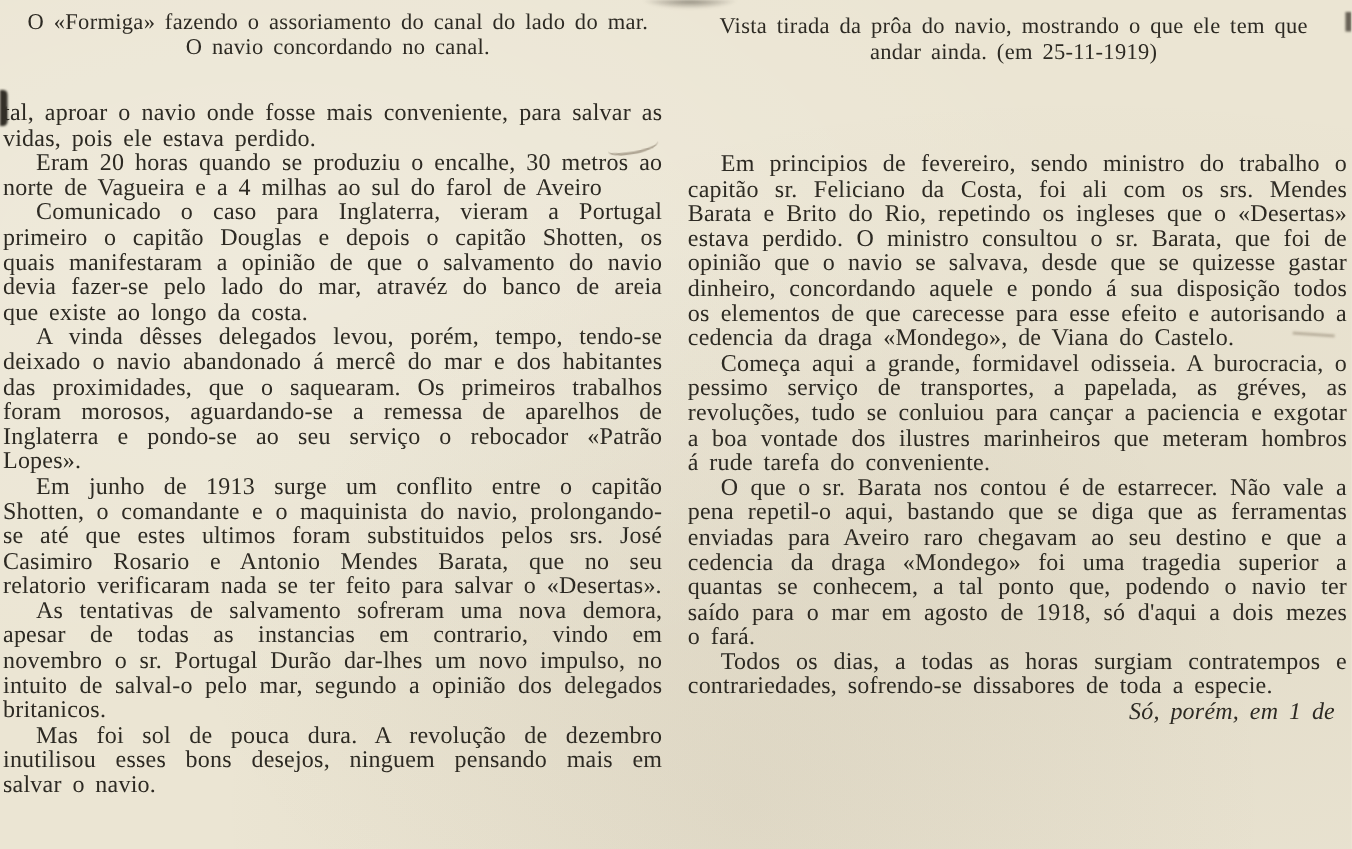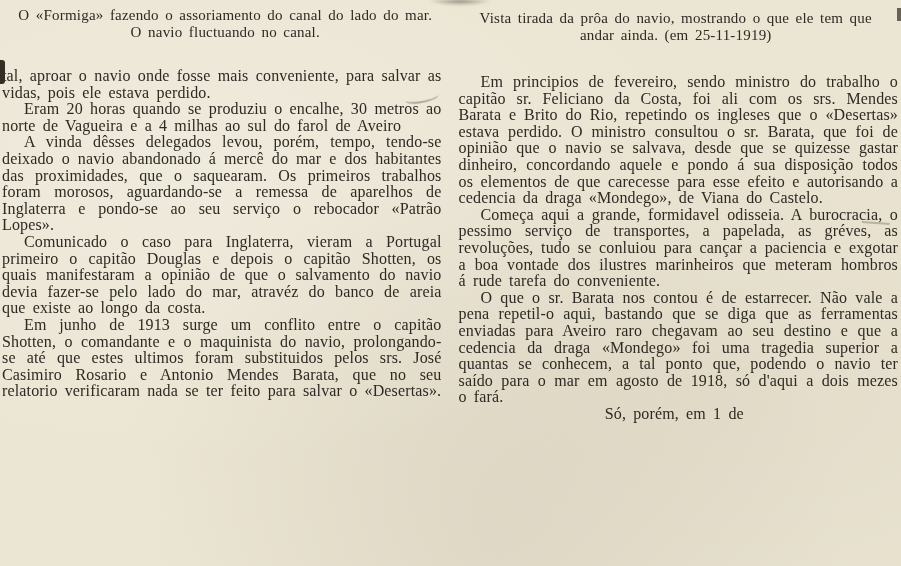--- a/index.html
+++ b/index.html
@@ -45,34 +45,35 @@
   .columns-row {
     display: flex;
     gap: 17px;
     padding: 0 3px 0 2px;
     margin-top: 24px;
   }
   .column {
     width: 441px;
     box-sizing: border-box;
   }
-  .column-right { padding-top: 6px; }
+  .column-right { padding-top: 6px; margin-top: 28px; }
 
   .para {
     margin: 0;
     font-size: 16px;
     line-height: 16.6px;
     letter-spacing: 0.15px;
     word-spacing: 3px;
     text-align: justify;
   }
   .para.indent { text-indent: 22px; }
   .para.align-right {
-    text-align: center;
+    text-align: right;
     padding-right: 8px;
+    font-style: italic;
   }
 
   
   .smudge-top {
     position: absolute;
     left: 428px; top: 0;
     width: 64px; height: 6px;
     background: radial-gradient(ellipse at center top, rgba(55,50,40,0.55), rgba(55,50,40,0) 70%);
     filter: blur(1px);
   }
@@ -109,39 +110,42 @@
     filter: blur(0.6px);
   }
 </style>
 </head>
 <body>
 
 <div class="page">
 
   <div class="captions-row">
     <div class="caption-cell">
-      <div class="caption caption-left">O «Formiga» fazendo o assoriamento do canal do lado do mar. O navio fluctuando no canal.</div>
+      <div class="caption caption-left">O «Formiga» fazendo o assoriamento do canal do lado do mar. O navio concordando no canal.</div>
     </div>
     <div class="caption-cell">
       <div class="caption caption-right">Vista tirada da prôa do navio, mostrando o que ele tem que andar ainda. (em 25-11-1919)</div>
     </div>
   </div>
 
   <div class="columns-row">
     <div class="column column-left" id="col-left">
         <p class="para">tal, aproar o navio onde fosse mais conveniente, para salvar as vidas, pois ele estava perdido.</p>
         <p class="para indent">Eram 20 horas quando se produziu o encalhe, 30 metros ao norte de Vagueira e a 4 milhas ao sul do farol de Aveiro</p>
+        <p class="para indent">Comunicado o caso para Inglaterra, vieram a Portugal primeiro o capitão Douglas e depois o capitão Shotten, os quais manifestaram a opinião de que o salvamento do navio devia fazer-se pelo lado do mar, atravéz do banco de areia que existe ao longo da costa.</p>
         <p class="para indent">A vinda dêsses delegados levou, porém, tempo, tendo-se deixado o navio abandonado á mercê do mar e dos habitantes das proximidades, que o saquearam. Os primeiros trabalhos foram morosos, aguardando-se a remessa de aparelhos de Inglaterra e pondo-se ao seu serviço o rebocador «Patrão Lopes».</p>
-        <p class="para indent">Comunicado o caso para Inglaterra, vieram a Portugal primeiro o capitão Douglas e depois o capitão Shotten, os quais manifestaram a opinião de que o salvamento do navio devia fazer-se pelo lado do mar, atravéz do banco de areia que existe ao longo da costa.</p>
         <p class="para indent">Em junho de 1913 surge um conflito entre o capitão Shotten, o comandante e o maquinista do navio, prolongando-se até que estes ultimos foram substituidos pelos srs. José Casimiro Rosario e Antonio Mendes Barata, que no seu relatorio verificaram nada se ter feito para salvar o «Desertas».</p>
+        <p class="para indent">As tentativas de salvamento sofreram uma nova demora, apesar de todas as instancias em contrario, vindo em novembro o sr. Portugal Durão dar-lhes um novo impulso, no intuito de salval-o pelo mar, segundo a opinião dos delegados britanicos.</p>
+        <p class="para indent">Mas foi sol de pouca dura. A revolução de dezembro inutilisou esses bons desejos, ninguem pensando mais em salvar o navio.</p>
       </div>
     <div class="column column-right" id="col-right">
         <p class="para indent">Em principios de fevereiro, sendo ministro do trabalho o capitão sr. Feliciano da Costa, foi ali com os srs. Mendes Barata e Brito do Rio, repetindo os ingleses que o «Desertas» estava perdido. O ministro consultou o sr. Barata, que foi de opinião que o navio se salvava, desde que se quizesse gastar dinheiro, concordando aquele e pondo á sua disposição todos os elementos de que carecesse para esse efeito e autorisando a cedencia da draga «Mondego», de Viana do Castelo.</p>
         <p class="para indent">Começa aqui a grande, formidavel odisseia. A burocracia, o pessimo serviço de transportes, a papelada, as gréves, as revoluções, tudo se conluiou para cançar a paciencia e exgotar a boa vontade dos ilustres marinheiros que meteram hombros á rude tarefa do conveniente.</p>
         <p class="para indent">O que o sr. Barata nos contou é de estarrecer. Não vale a pena repetil-o aqui, bastando que se diga que as ferramentas enviadas para Aveiro raro chegavam ao seu destino e que a cedencia da draga «Mondego» foi uma tragedia superior a quantas se conhecem, a tal ponto que, podendo o navio ter saído para o mar em agosto de 1918, só d'aqui a dois mezes o fará.</p>
+        <p class="para indent">Todos os dias, a todas as horas surgiam contratempos e contrariedades, sofrendo-se dissabores de toda a especie.</p>
         <p class="para align-right">Só, porém, em 1 de</p>
       </div>
   </div>
 
   <div class="smudge-top"></div>
   <div class="edge-mark-left"></div>
   <div class="edge-mark-right"></div>
   <div class="pencil-mark-a"></div>
   <div class="pencil-mark-b"></div>
 

